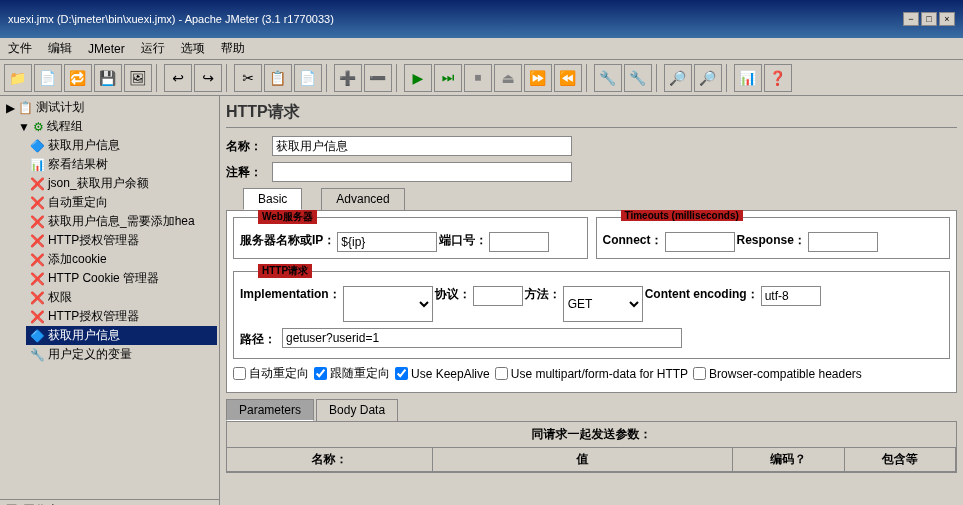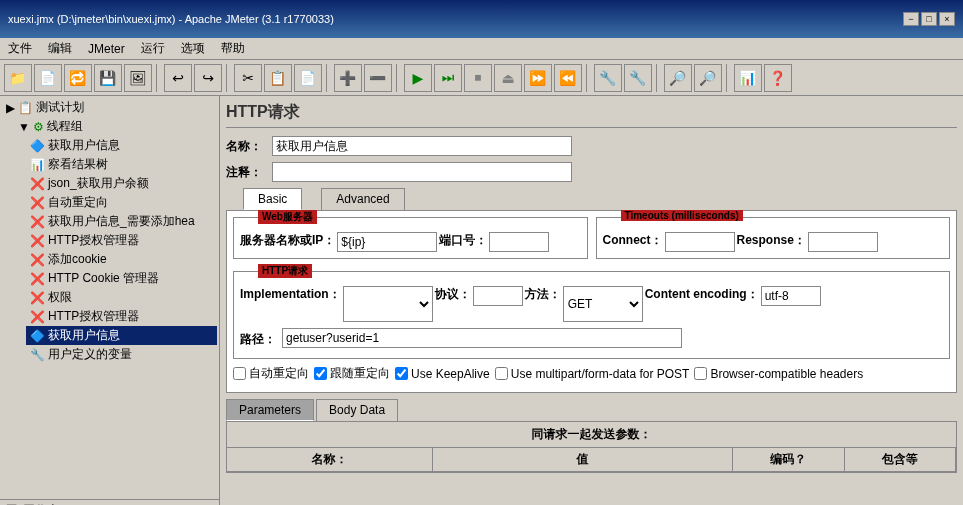--- a/index.html
+++ b/index.html
@@ -460,21 +460,21 @@
         <div class="checkbox-item">
           <input type="checkbox" checked="" style="">
           <span>跟随重定向</span>
         </div>
         <div class="checkbox-item">
           <input type="checkbox" checked="" style="">
           <span>Use KeepAlive</span>
         </div>
         <div class="checkbox-item">
           <input type="checkbox" style="">
-          <span>Use multipart/form-data for POST</span>
+          <span>Use multipart/form-data for HTTP</span>
         </div>
         <div class="checkbox-item">
           <input type="checkbox" style="">
           <span>Browser-compatible headers</span>
         </div>
       </div>
 
     </div>
 
     <div class="sub-tab-bar">

